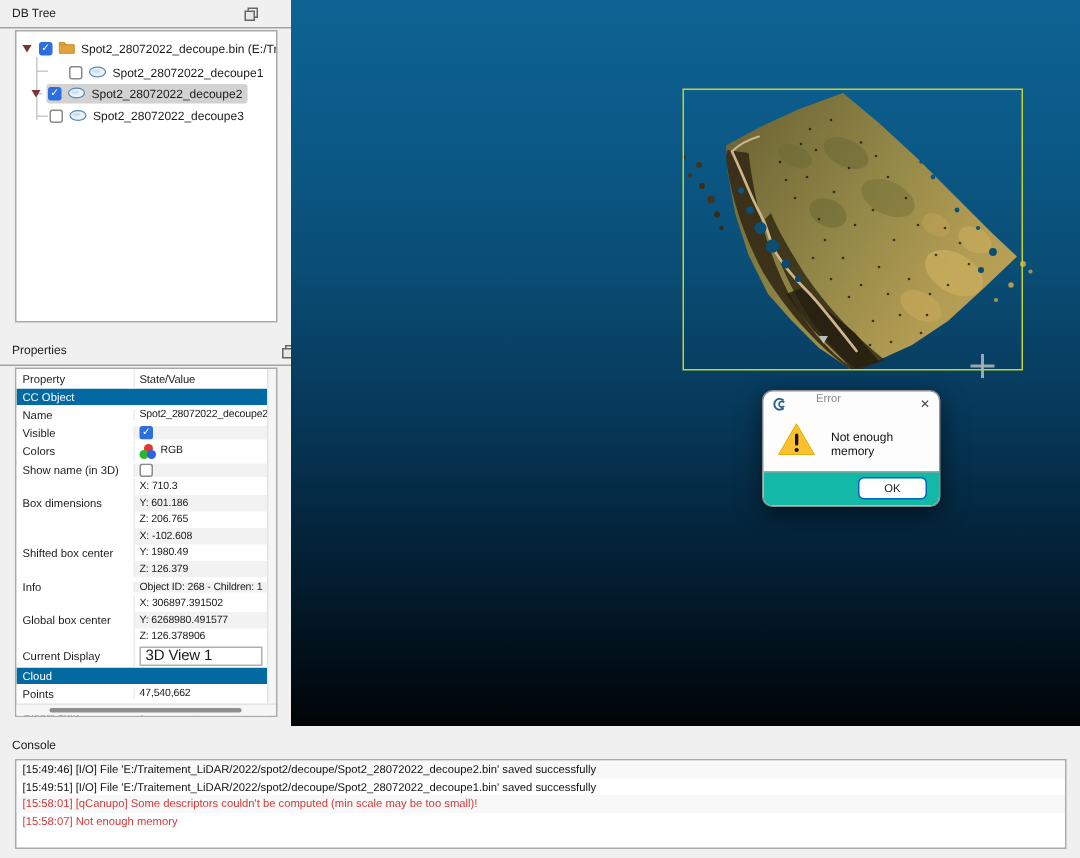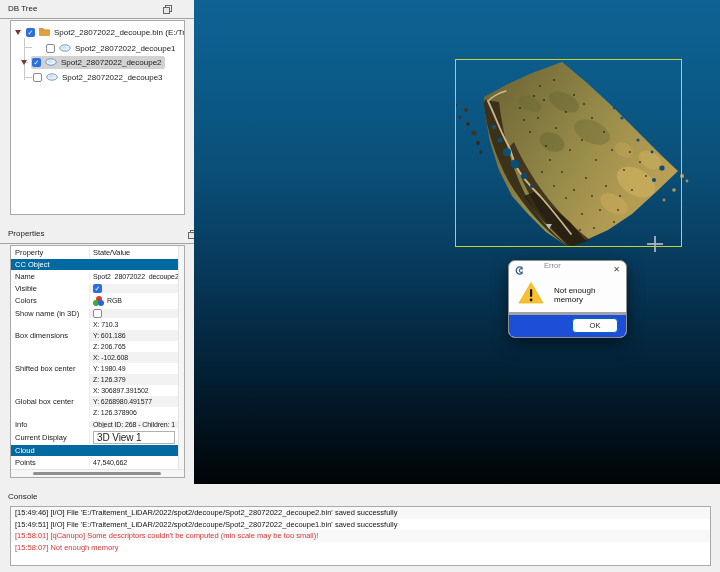--- a/index.html
+++ b/index.html
@@ -62,21 +62,21 @@
   .crosshair-v{left:460px;top:236px;width:1.5px;height:16px;background:#aab2ba;opacity:.9;}
 
   
   #error-dialog{left:508px;top:260px;width:119px;height:78px;background:#fdfdfd;border:1px solid #8f8f8f;
     border-radius:7px;box-shadow:0 5px 16px rgba(0,0,0,.5);z-index:20;box-sizing:border-box;overflow:hidden;}
   .dlg-title{height:17px;display:flex;padding:0 6px;gap:16px;}
   .dlg-title-text{font-size:7.5px;color:#8a8a8a;margin-left:4px;flex:1;}
   .dlg-close{font-size:8px;color:#444;cursor:pointer;line-height:17px;}
   .dlg-body{display:flex;align-items:center;padding:3px 8px 0 9px;}
   .dlg-msg{font-size:8px;color:#111;margin-left:10px;}
-  .dlg-footer{position:absolute;left:0;bottom:0;width:100%;height:22px;background:#1d4ed8;border-top:3px solid #a3a3a3;}
+  .dlg-footer{position:absolute;left:0;bottom:0;width:100%;height:22px;background:#14b8a6;border-top:1px solid #a3a3a3;}
   .ok-btn{position:absolute;right:8px;top:3px;width:46px;height:15px;background:#fefefe;border:1px solid #0067c0;
     border-radius:4px;font-size:7.5px;color:#1a1a1a;display:flex;align-items:center;justify-content:center;cursor:pointer;box-sizing:border-box;}
 
   
   #console-header{top:489px;height:16px;line-height:16px;border-bottom:none;width:720px;}
   #console-box{left:10px;top:506px;width:701px;height:60px;}
   .clog{font-size:7.5px;line-height:11.5px;white-space:nowrap;}
   .clog .row{padding-left:4px;height:11.5px;}
   .clog .row:nth-child(odd){background:#f8f8f8;}
   .clog .info{color:#111;}
@@ -222,32 +222,32 @@
 
     <div class="prow multi" style="height:33px;">
       <div class="pcell-l">Shifted box center</div>
       <div class="pcell-v">
         <div class="vline alt">X: -102.608</div>
         <div class="vline">Y: 1980.49</div>
         <div class="vline alt">Z: 126.379</div>
       </div>
     </div>
 
+    <div class="prow h12">
+      <div class="pcell-l">Info</div>
+      <div class="pcell-v alt">Object ID: 268 - Children: 1</div>
+    </div>
+
     <div class="prow multi" style="height:33px;">
       <div class="pcell-l">Global box center</div>
       <div class="pcell-v">
         <div class="vline">X: 306897.391502</div>
         <div class="vline alt">Y: 6268980.491577</div>
         <div class="vline">Z: 126.378906</div>
       </div>
-    </div>
-
-    <div class="prow h12">
-      <div class="pcell-l">Info</div>
-      <div class="pcell-v alt">Object ID: 268 - Children: 1</div>
     </div>
 
     <div class="prow h15">
       <div class="pcell-l">Current Display</div>
       <div class="pcell-v">
           <span class="combo">3D View 1</span>
         </div>
     </div>
 
     <div class="psection">Cloud</div>

